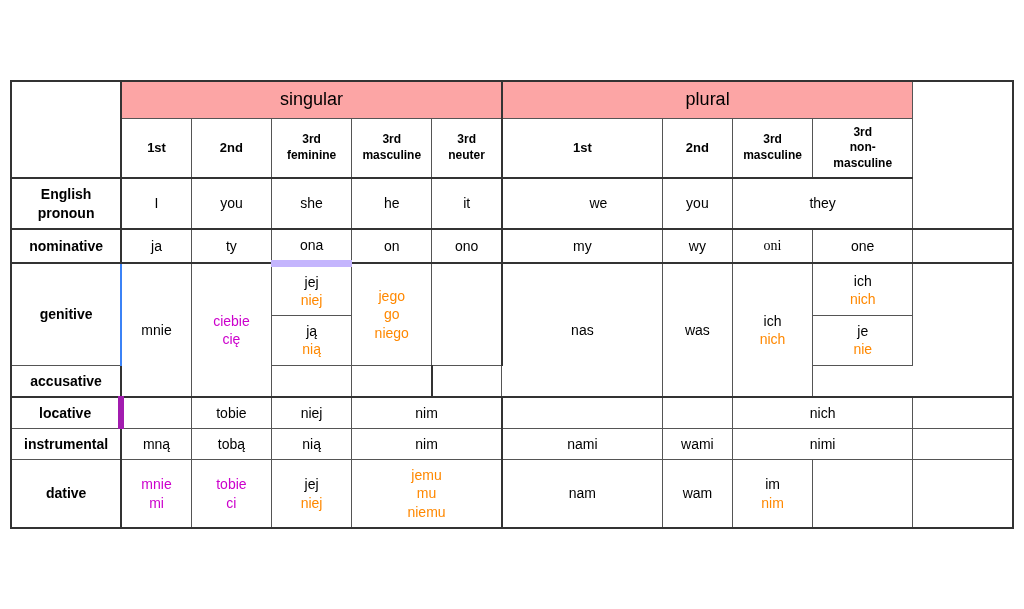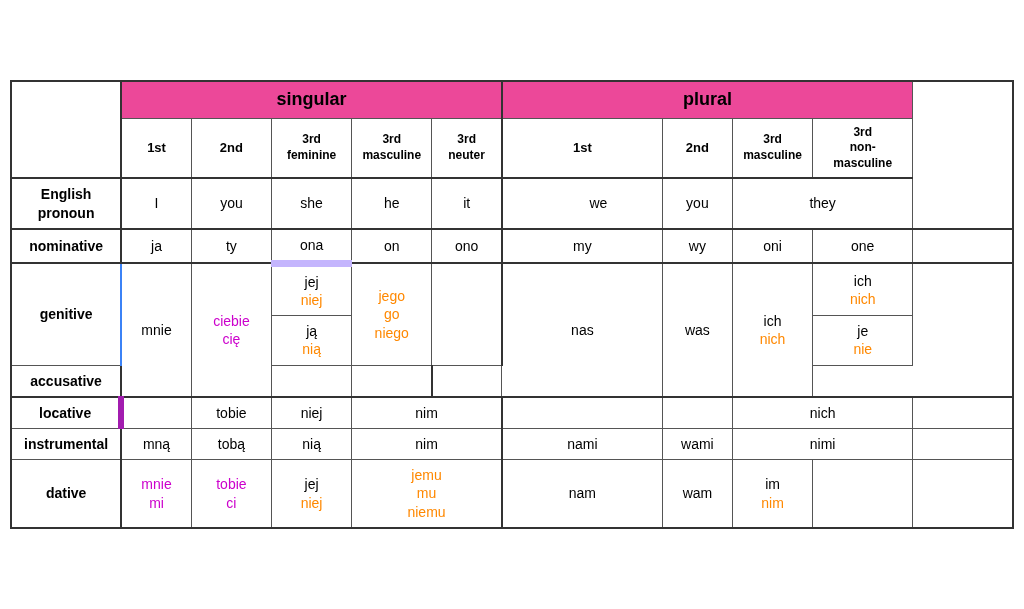--- a/index.html
+++ b/index.html
@@ -26,23 +26,23 @@
       text-align: center;
       vertical-align: middle;
       padding: 6px 4px;
       line-height: 1.3;
     }
     .col-label {
       font-weight: bold;
       font-size: 13px;
     }
     .section-header {
-      font-weight: bold;
+      font-weight: normal;
       font-size: 16px;
-      background: #ec4899;
+      background: #fca5a5;
     }
     .row-label {
       font-weight: bold;
     }
     .purple { color: #cc00cc; margin-top: 26px; }
     .orange { color: #ff8800; }
     .border-right-thick {
       border-right: 2px solid #333;
     }
     .border-bottom-thick {
@@ -104,21 +104,21 @@
 
     <tr style="border-bottom:2px solid #333;">
       <td class="row-label" style="border-right:2px solid #333; border-bottom:2px solid #333;">nominative</td>
       <td style="border-bottom:2px solid #333;">ja</td>
       <td style="border-bottom:2px solid #333;">ty</td>
       <td style="border-bottom:7px solid #c4b5fd;">ona</td>
       <td style="border-bottom:2px solid #333;">on</td>
       <td style="border-right:2px solid #333; border-bottom:2px solid #333;">ono</td>
       <td style="border-bottom:2px solid #333;">my</td>
       <td style="border-bottom:2px solid #333;">wy</td>
-      <td style="border-bottom:2px solid #333;">oni</td>
+      <td style="border-bottom:2px solid #333;font-family:Liberation Serif, serif;">oni</td>
       <td style="border-bottom:2px solid #333;">one</td>
     </tr>
 
     <tr>
       <td class="row-label" rowspan="2" style="border-right:2px solid #3b82f6;">genitive</td>
       <td rowspan="3" style="border-right:1px solid #555;">mnie</td>
       <td rowspan="3" class="purple" style="">ciebie<br>cię</td>
       <td style="border-bottom:1px solid #555;">jej<br><span class="orange">niej</span></td>
       <td rowspan="2" class="orange" style="">jego<br>go<br>niego</td>
       <td rowspan="2" style="border-right:2px solid #333;"></td>

